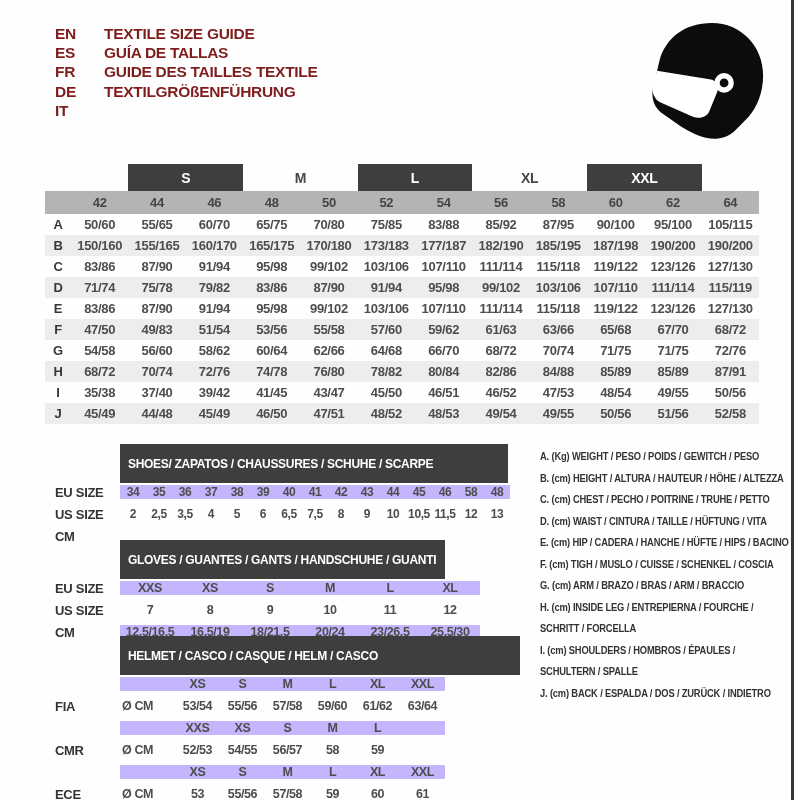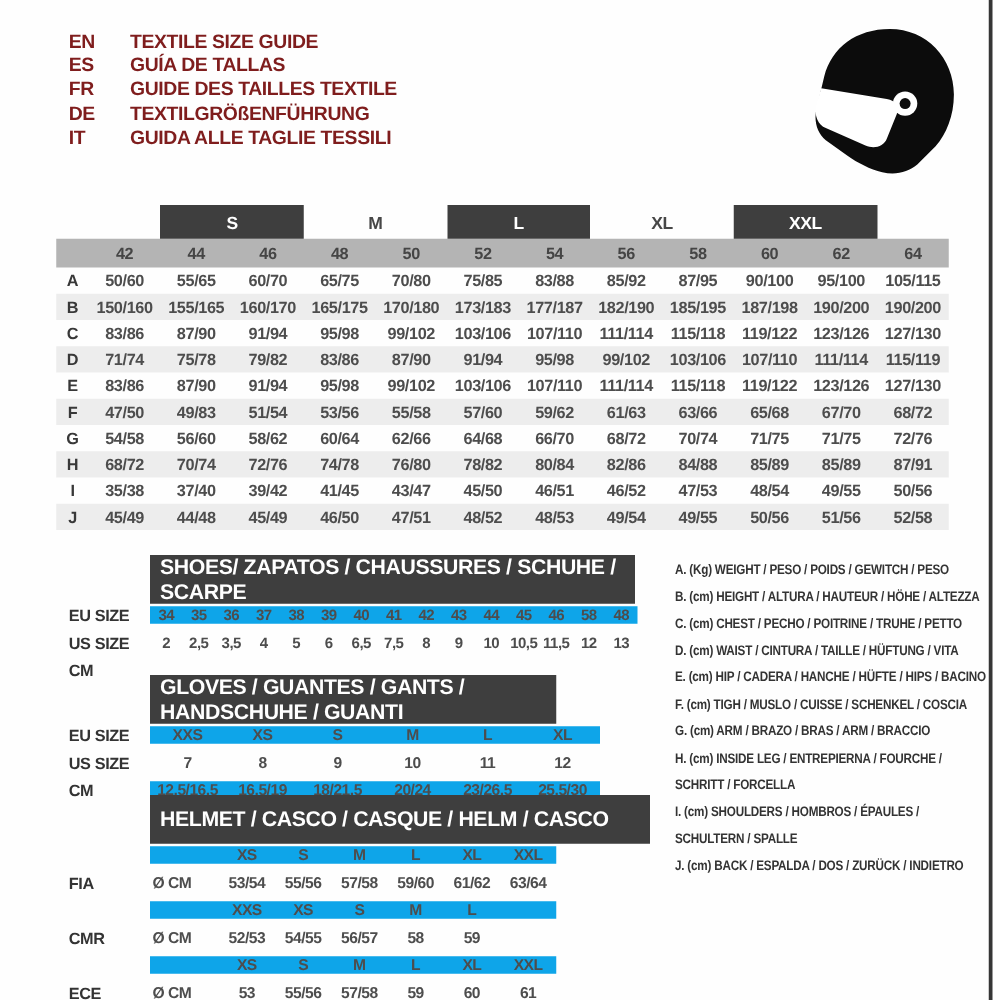--- a/index.html
+++ b/index.html
@@ -30,26 +30,26 @@
   .st-row.alt { background:#ededed; }
   .group-label { align-self:stretch; display:flex; align-items:center;
                  justify-content:center; font-size:14px; }
   .group-boxed { background:#3e3e3e; color:#ffffff; }
   .group-plain { color:#474747; }
 
   
   .subtable { position:absolute; left:55px; font-weight:700; letter-spacing:-0.3px; }
   .sub-header { display:flex; margin-bottom:2px; }
   .sub-spacer { width:65px; }
-  .sub-bar { background:#3e3e3e; color:#ffffff; font-size:17px; height:39px;
+  .sub-bar { background:#3e3e3e; color:#ffffff; font-size:12px; height:39px;
              display:flex; align-items:center; padding-left:8px; box-sizing:border-box; }
   .sub-row { display:flex; align-items:flex-start; height:22px; margin-top:0; }
   .sub-label { width:65px; font-size:13px; color:#333333; display:flex; align-items:center; }
   .sub-values { display:grid; align-items:center; }
-  .sub-values.gray { background:#0ea5e9; }
+  .sub-values.gray { background:#c4b5fd; }
   .sub-cell { text-align:center; font-size:12.5px; color:#4d4d4d;
               white-space:nowrap; letter-spacing:-0.4px; }
   .shoes .sub-cell { font-size:12px; }
   .unit-cell { text-align:left; padding-left:2px; }
 
   
   .legend { position:absolute; left:540px; top:446px; width:255px; }
   .legend-line { font-size:11px; font-weight:700; line-height:21.5px;
                  letter-spacing:-0.2px; color:#333333; white-space:nowrap;
                  transform:scaleX(0.85); transform-origin:left center; }
@@ -75,21 +75,20 @@
       <div class="lang-row">
         <div class="lang-code">FR</div>
         <div class="lang-title">GUIDE DES TAILLES TEXTILE</div>
       </div>
       <div class="lang-row">
         <div class="lang-code">DE</div>
         <div class="lang-title">TEXTILGRÖßENFÜHRUNG</div>
       </div>
       <div class="lang-row">
         <div class="lang-code">IT</div>
-        <div class="lang-title">GUIDA ALLE TAGLIE TESSILI</div>
       </div>
     </div>
 
   <svg class="helmet-icon" viewBox="0 0 100 100" aria-hidden="true">
     <path d="M54 5 C78 5 96 24 96 48 C96 62 91 74 84 82 L72 94 C66 99 58 101 49 99 C41 97 33 93 26 88 L12 78 C6 73 4 65 6 57 L11 36 C16 17 32 5 54 5 Z" fill="#0c0c0c"></path>
     <path d="M9 44 L52 51 C58 52 60.5 56 58.5 61 L52 77 C50 82 44 84 38 81.5 L12 70 C7 68 4.5 62 5.5 56 Z" fill="#ffffff"></path>
     <circle cx="64" cy="54" r="8" fill="#ffffff"></circle>
     <circle cx="64" cy="54" r="3.6" fill="#0c0c0c"></circle>
   </svg>
 

